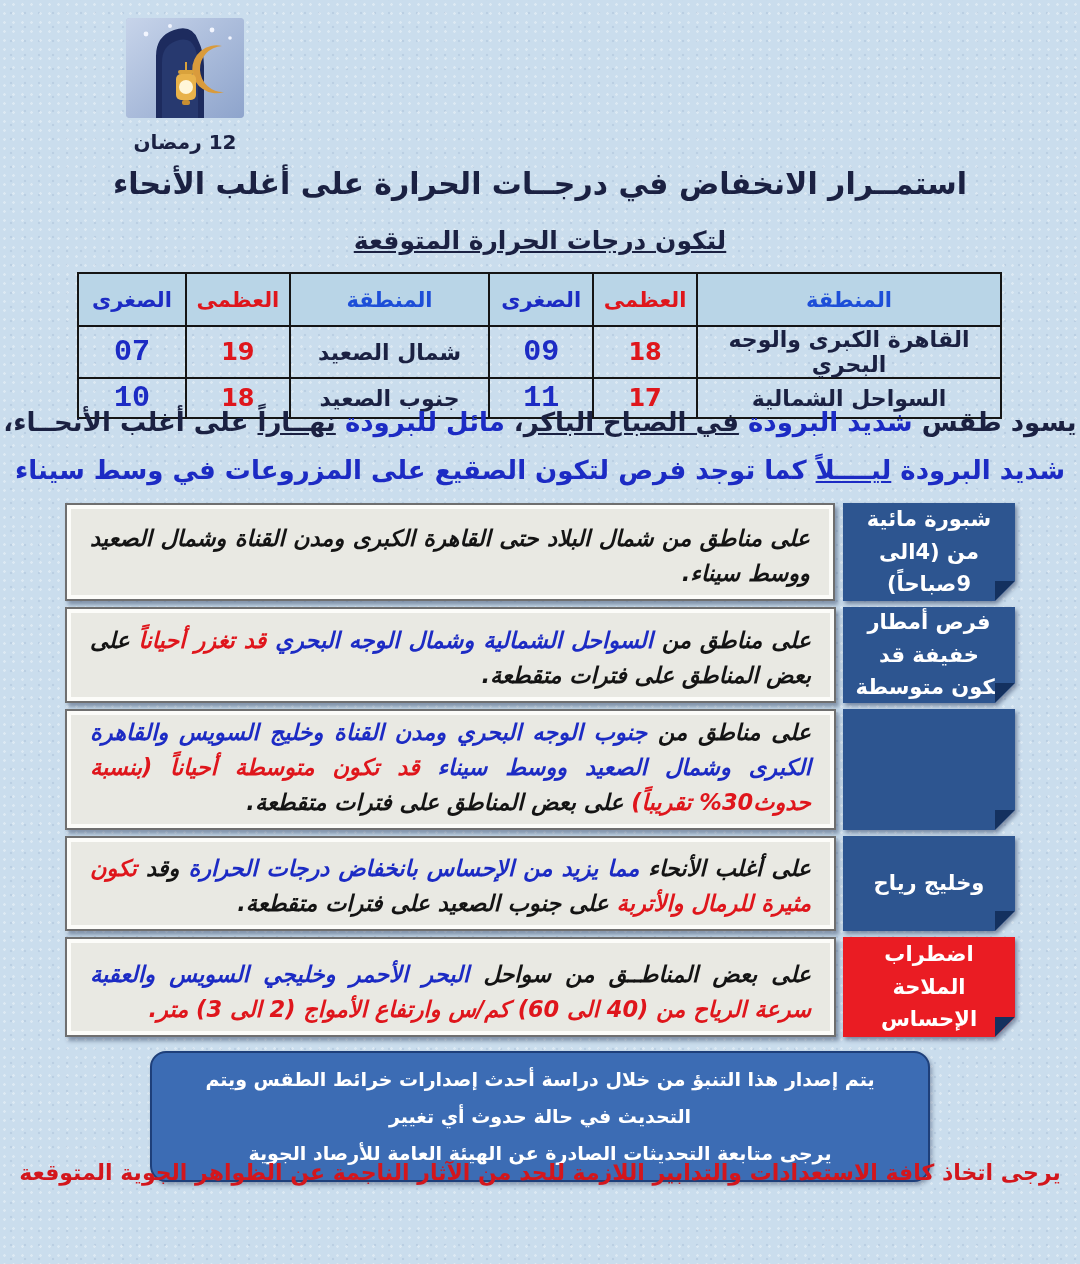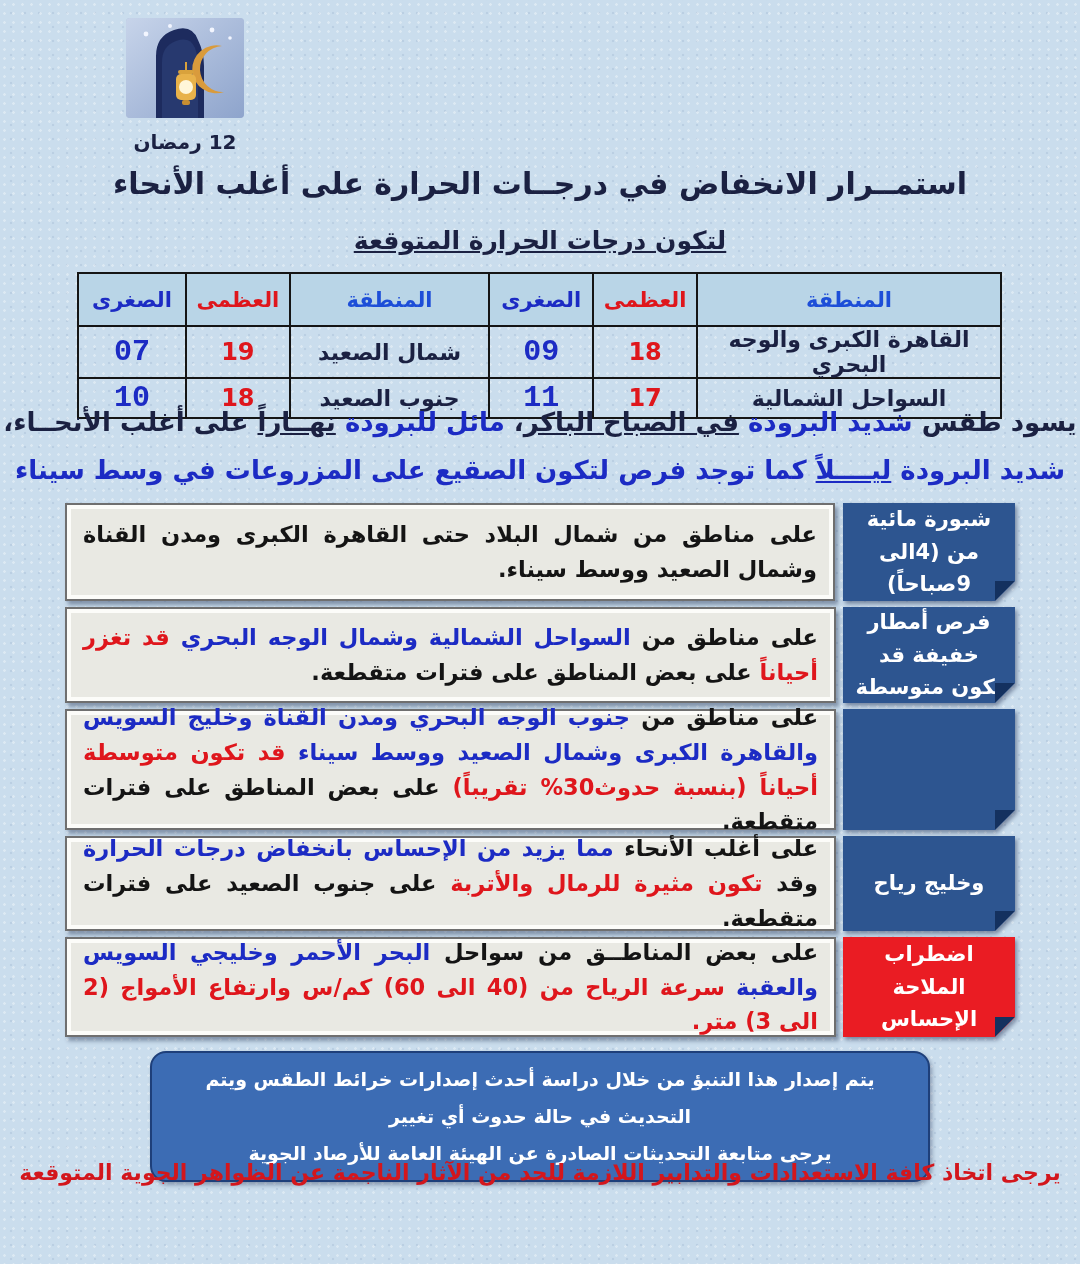--- a/index.html
+++ b/index.html
@@ -75,21 +75,21 @@
     display:flex; align-items:center; justify-content:center; text-align:center;
     padding:6px 8px; position:relative;
     clip-path:polygon(0 0, 100% 0, 100% calc(100% - 20px), calc(100% - 20px) 100%, 0 100%);
   }
   .ph-label-wrap { flex:0 0 172px; filter:drop-shadow(2px 3px 2px rgba(35,50,85,0.5)); display:flex; }
   .ph-label-wrap .ph-label { width:100%; flex:1; }
   .fold { position:absolute; right:0; bottom:0; width:20px; height:20px; clip-path:polygon(0 0, 100% 0, 0 100%); }
   .ph-content {
     flex:1; background:#e9e9e3; border:2px solid #6f6f6f;
     box-shadow:inset 0 0 0 4px #fcfcf9, 3px 4px 4px rgba(45,60,90,0.45);
-    display:flex; align-items:center; padding:8px 16px;
+    display:flex; align-items:flex-end; padding:8px 23px;font-style:italic;
   }
   .ph-text { width:100%; font-size:22.5px; line-height:1.55; text-align:justify; text-align-last:right; }
   .row1 { top:503px; height:98px;gap:8px; }
   .row2 { top:607px; height:96px; }
   .row3 { top:709px; height:121px; }
   .row4 { top:836px; height:95px; }
   .row5 { top:937px; height:100px; }
 
   
   .notice {

